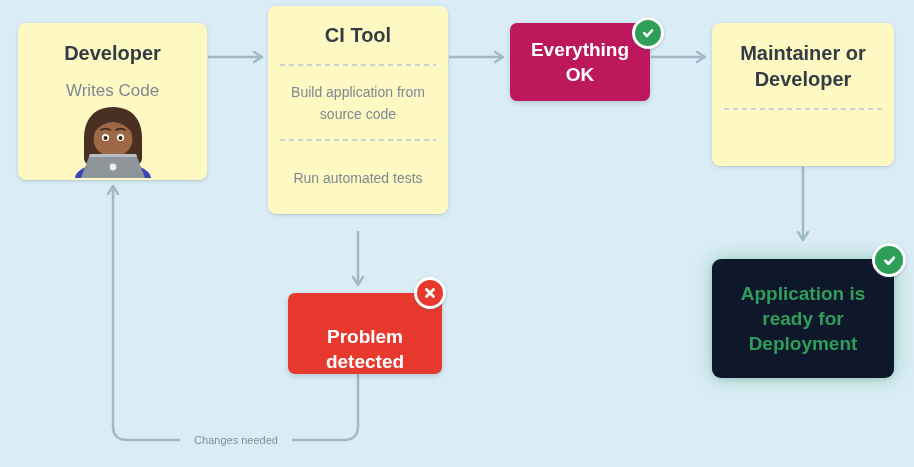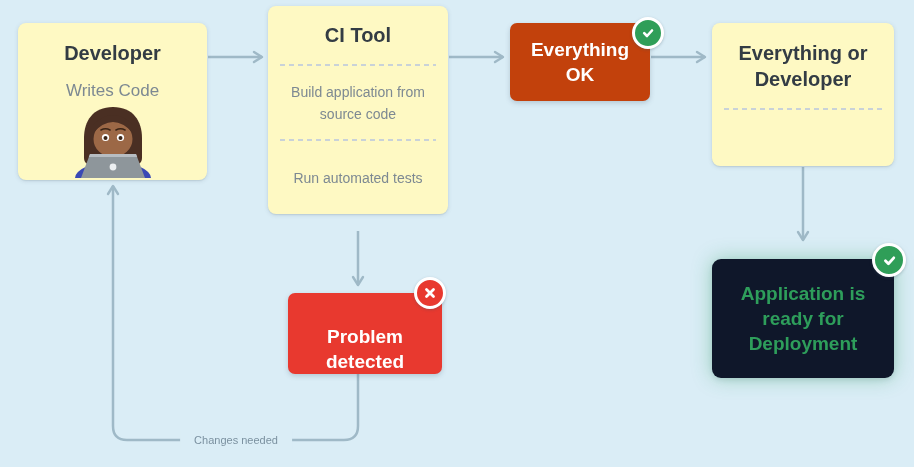--- a/index.html
+++ b/index.html
@@ -60,21 +60,21 @@
   #maintainer-box .row-center{font-size:17px;color:#7d8992;}
 
   
   .status-box{
     position:absolute;z-index:2;border-radius:7px;
     display:flex;align-items:center;justify-content:center;text-align:center;
     font-weight:bold;color:#ffffff;font-size:19px;line-height:25px;
     box-shadow:0 2px 5px rgba(70,90,110,0.25);
     padding:0 12px;box-sizing:border-box;
   }
-  #everything-ok-box{left:510px;top:23px;width:140px;height:78px;background:#c2410c;}
+  #everything-ok-box{left:510px;top:23px;width:140px;height:78px;background:#be185d;}
   #problem-box{left:288px;top:293px;width:154px;height:81px;background:#e8392f;align-items:flex-end;}
   #app-ready-box{
     left:712px;top:259px;width:182px;height:119px;
     background:#0f172a;color:#2e9e5b;border-radius:9px;
     box-shadow:0 0 20px rgba(46,158,91,0.38), 0 2px 5px rgba(70,90,110,0.15);
   }
 
   
   .badge{
     position:absolute;z-index:3;
@@ -148,21 +148,21 @@
   <div class="status-box" id="everything-ok-box">
     <span>Everything OK</span>
     <div class="badge green" id="badge-ok">
       <svg width="14" height="14" viewBox="0 0 14 14">
         <path d="M3.2,7.2 L6,10 L11,4.5" fill="none" stroke="#ffffff" stroke-width="2.6" stroke-linecap="round" stroke-linejoin="round"></path>
       </svg>
     </div>
   </div>
 
   <div class="card" id="maintainer-box">
-    <div class="head">Everything or Developer</div>
+    <div class="head">Maintainer or Developer</div>
     <div class="dash-divider"></div>
   </div>
 
   <div class="status-box" id="problem-box">
     <span>Problem detected</span>
     <div class="badge red" id="badge-problem">
       <svg width="14" height="14" viewBox="0 0 14 14">
         <path d="M3.5,3.5 L10.5,10.5 M10.5,3.5 L3.5,10.5" fill="none" stroke="#ffffff" stroke-width="2.8" stroke-linecap="round"></path>
       </svg>
     </div>

